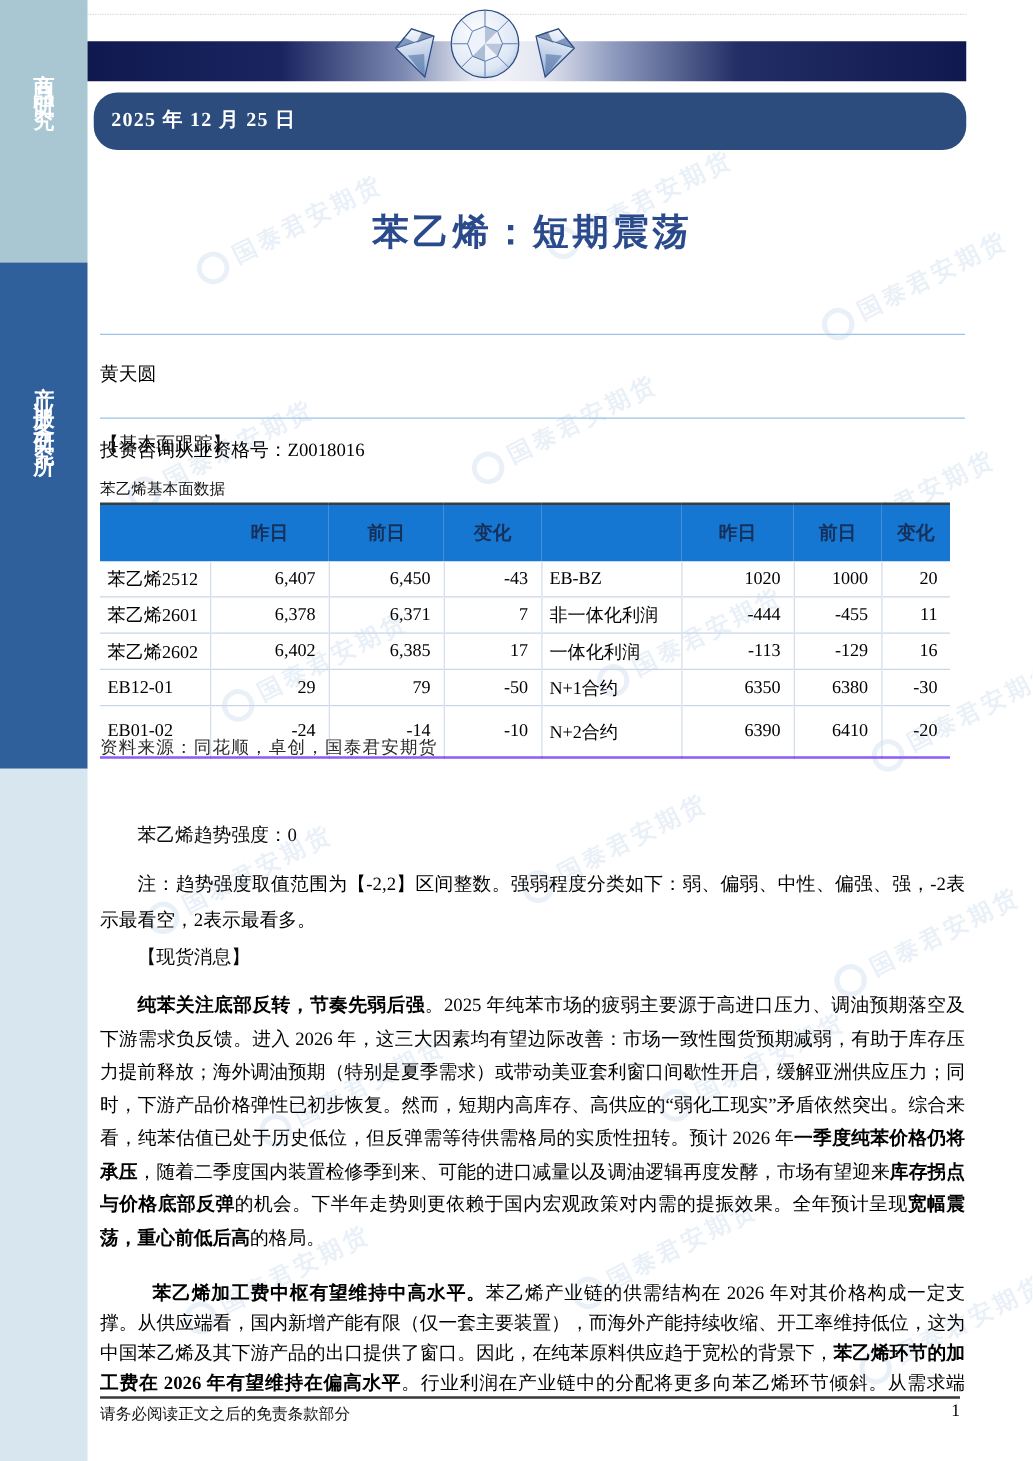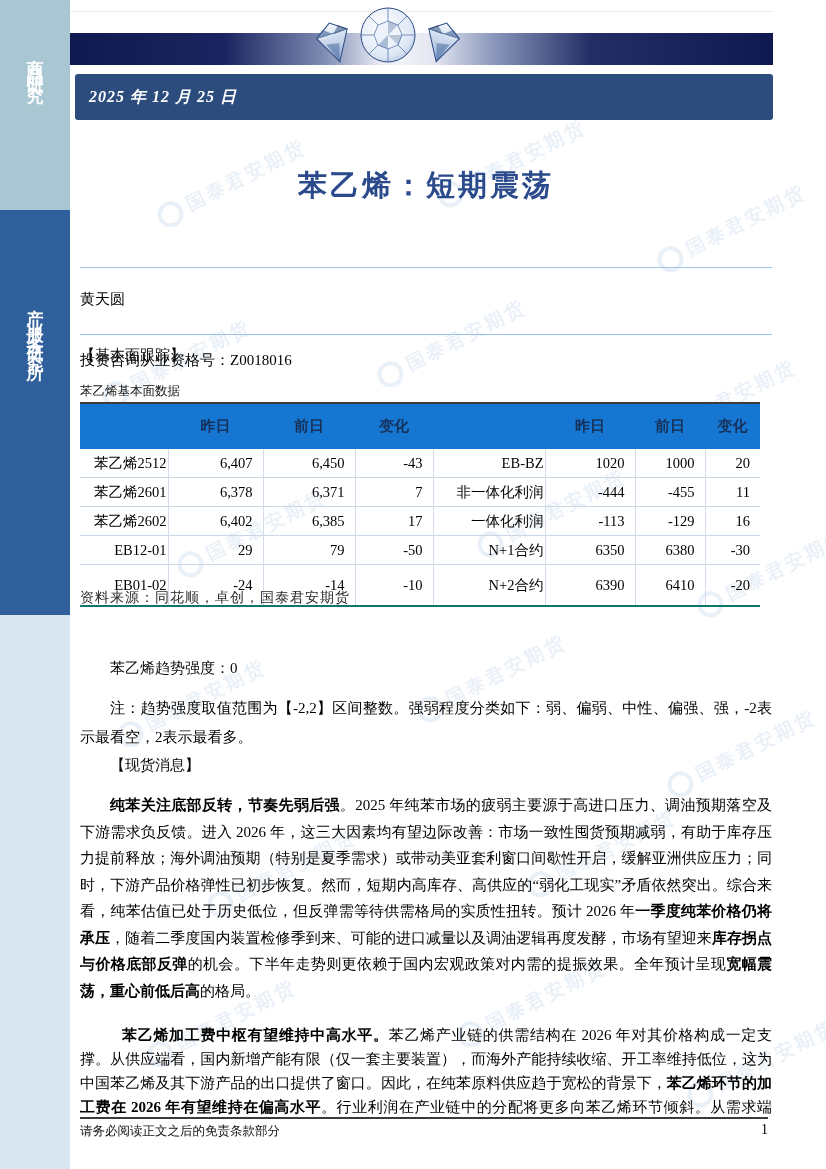--- a/index.html
+++ b/index.html
@@ -16,49 +16,49 @@
   .vtext-top{top:46px;}
   .vtext-mid{top:86px;}
 
   
   .dotline{position:absolute;left:70px;top:11px;width:703px;border-top:1px dotted #d8d8d8;}
   .band{position:absolute;left:70px;top:33px;width:703px;height:32px;
         background:linear-gradient(90deg,#10194f 0%,#1a2560 22%,#7d8ab2 36%,#e7eaf3 44%,
                    #f2f3f8 47%,#e2e5f0 52%,#8d99bd 60%,#232e66 74%,#10194f 100%);}
   .logo{position:absolute;left:306px;top:2px;width:164px;height:64px;}
 
-  .date-box{position:absolute;left:75px;top:74px;width:698px;height:46px;border-radius:3px;
-            background:#2b4c7c;font-style:italic;}
+  .date-box{position:absolute;left:75px;top:74px;width:698px;height:46px;border-radius:19px;
+            background:#2b4c7c;}
   .date-box span{display:block;padding-left:14px;line-height:46px;color:#ffffff;
                  font-size:16px;font-weight:bold;letter-spacing:1px;}
 
   
   .title{position:absolute;left:80px;top:166px;width:692px;text-align:center;
          font-size:29px;font-weight:bold;color:#2a4a8c;letter-spacing:3px;}
   .hline{position:absolute;left:80px;width:692px;border-top:1px solid #9dc3e6;}
   .hline1{top:267px;} .hline2{top:334px;}
   .authors{position:absolute;left:80px;top:290px;width:692px;display:flex;
            justify-content:center;gap:42px;font-size:15px;flex-direction:column;}
 
   
   .sec{position:absolute;left:80px;width:692px;font-size:15px;color:#0b0b0b;}
   .sec-fund{top:346px;}
   .tbl-caption{position:absolute;left:80px;top:383px;font-size:12.5px;color:#111;}
 
   
   .tablewrap{position:absolute;left:80px;top:402px;width:680px;}
   table{border-collapse:collapse;width:680px;table-layout:fixed;
-        border-top:2px solid #3c3c3c;border-bottom:2px solid #0f766e;}
+        border-top:2px solid #3c3c3c;border-bottom:2px solid #8b5cf6;}
   thead th{background:#1677d2;height:43px;color:#16305a;font-size:15px;font-weight:bold;
            text-align:center;}
   tbody td{height:26px;font-size:14.5px;border-top:1px solid #c9d6e6;background:transparent;}
   tbody td + td{border-left:1px solid #d4deeb;padding-left:20px;}
   tbody tr:first-child td{border-top:none;}
   tbody tr:last-child td{height:38px;}
-  td.lbl{text-align:right;padding-left:6px;}
+  td.lbl{text-align:left;padding-left:6px;}
   td.num{text-align:right;padding-right:10px;}
   .source{position:absolute;left:80px;top:589px;font-size:14px;color:#2a2a2a;letter-spacing:1px;}
 
   
   .sec-trend{top:624px;text-indent:2em;}
   .trend-val{top:659px;text-indent:2em;}
   .trend-note{position:absolute;left:80px;top:694px;width:692px;font-size:15px;line-height:29px;
               text-indent:2em;text-align:justify;font-family:Liberation Serif, serif;}
   .sec-spot{top:756px;text-indent:2em;}
 

